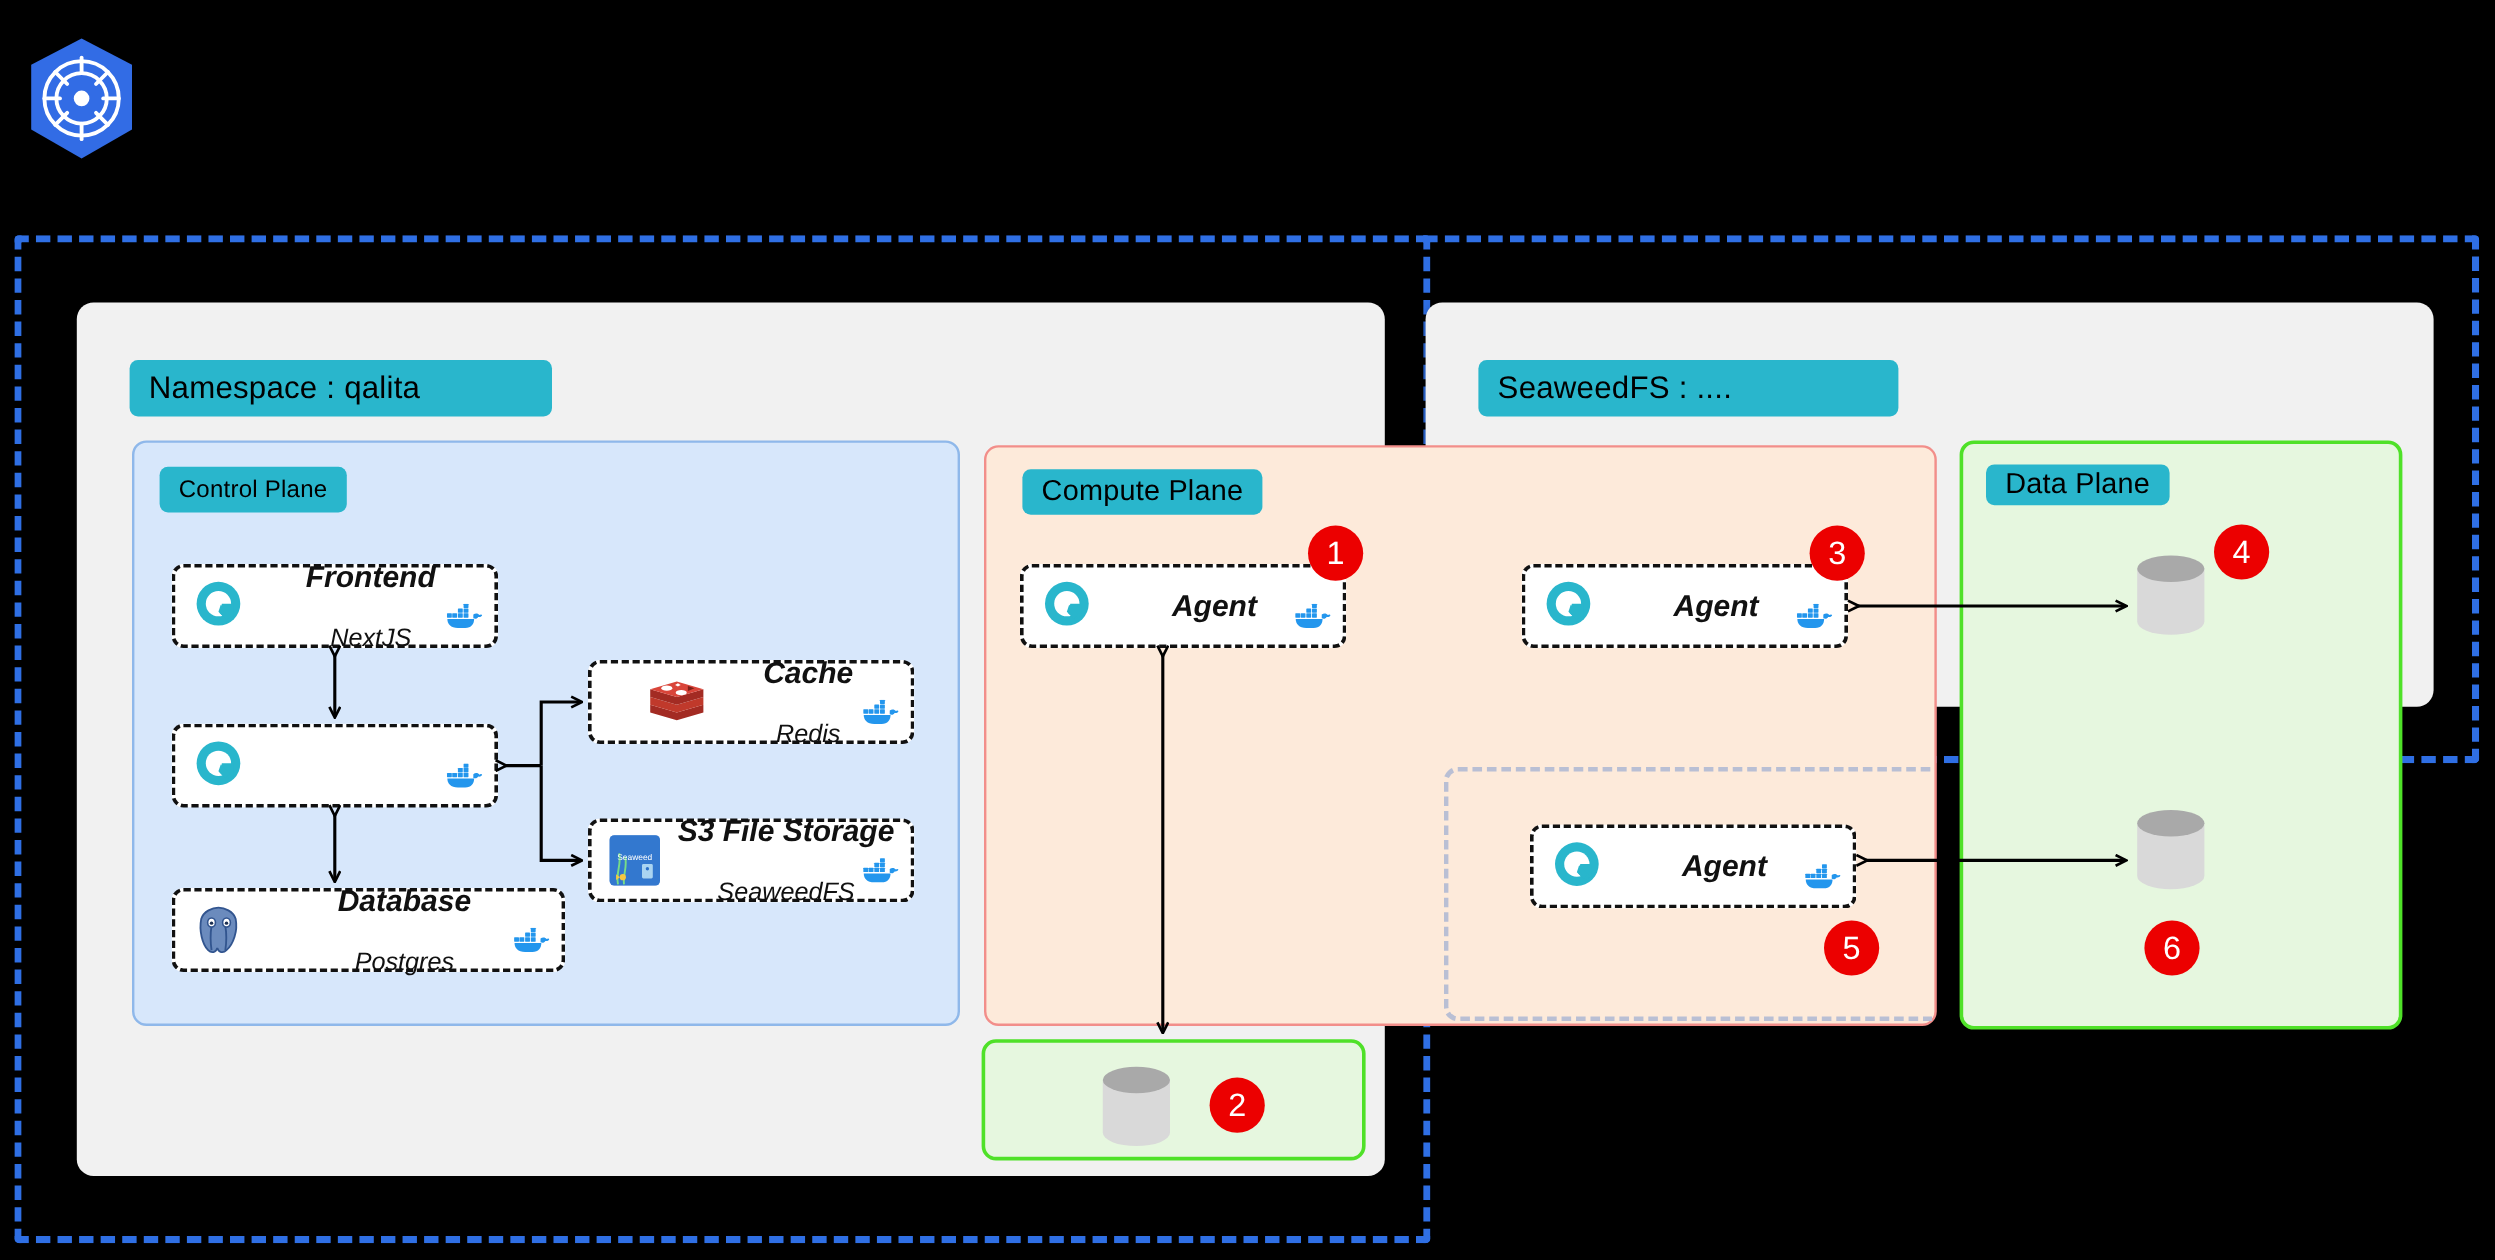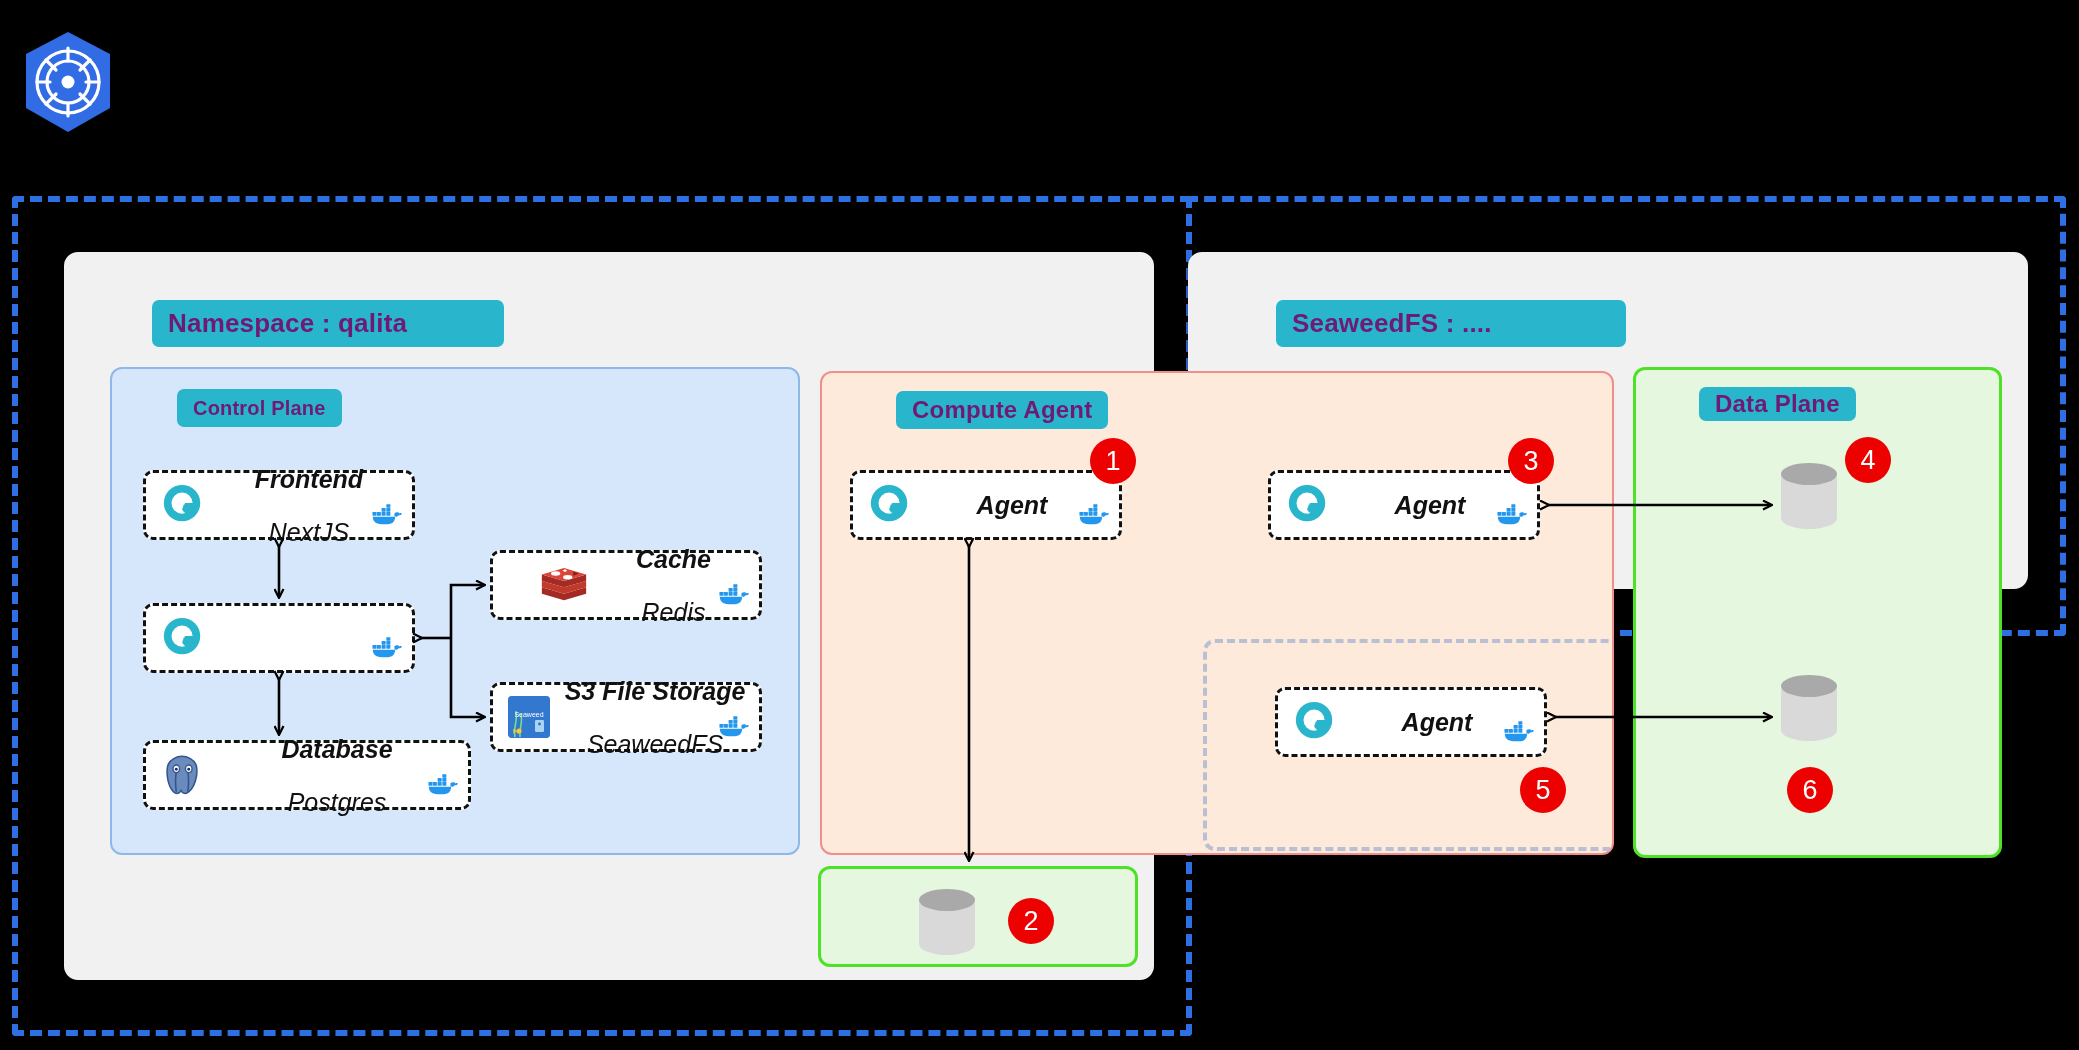--- a/index.html
+++ b/index.html
@@ -23,24 +23,24 @@
   
   #k8s-logo{left:18px; top:28px; width:100px; height:108px; z-index:5;}
 
   
   .ns-card{background:#f1f1f1; border-radius:14px; box-shadow:0 3px 7px rgba(0,0,0,.35); z-index:3;}
   #ns-card-left {left:64px;  top:252px; width:1090px; height:728px;}
   #ns-card-right{left:1188px;top:252px; width:840px;  height:337px;}
 
   
   .teal-badge{
-    background:#29b6cc; color:#701a75; font-weight:bold;
+    background:#29b6cc; color:#000000; font-weight:normal;
     border-radius:7px; display:flex; align-items:center;
     padding:0 16px; box-sizing:border-box; white-space:nowrap;
-    font-size:26px; z-index:8; letter-spacing:.2px;margin-left:44px;
+    font-size:26px; z-index:8; letter-spacing:.2px;
   }
   #ns-left-badge {left:108px; top:300px; width:352px; height:47px;}
   #ns-right-badge{left:1232px;top:300px; width:350px; height:47px;}
   #control-plane-badge{left:133px; top:389px; height:38px; font-size:20px;}
   #compute-plane-badge{left:852px; top:391px; height:38px; font-size:24px;}
   #data-plane-badge   {left:1655px;top:387px; height:34px; font-size:24px;text-align:right;}
 
   
   #control-plane{
     left:110px; top:367px; width:686px; height:484px;
@@ -65,21 +65,21 @@
   }
 
   
   .svc{
     background:#fff; border:3px dashed #111; border-radius:10px;
     box-sizing:border-box; z-index:7; display:flex; align-items:center;
   }
   .svc .svc-logo{flex:0 0 auto; margin-left:14px; display:flex; align-items:center;}
   .svc .svc-text{flex:1 1 auto; text-align:center; line-height:1.12;}
   .svc .svc-title{font-weight:bold; font-size:25px; color:#111;font-style:italic;}
-  .svc .svc-sub{font-style:italic; font-size:25px; color:#111;margin-top:25px;}
+  .svc .svc-sub{font-style:italic; font-size:21px; color:#111;margin-top:25px;}
   .svc .docker{position:absolute; right:10px; bottom:6px;}
 
   #svc-frontend{left:143px; top:470px; width:272px; height:70px;}
   #svc-backend {left:143px; top:603px; width:272px; height:70px;}
   #svc-database{left:143px; top:740px; width:328px; height:70px;}
   #svc-cache   {left:490px; top:550px; width:272px; height:70px;padding-left:33px;}
   #svc-s3      {left:490px; top:682px; width:272px; height:70px;}
   #svc-agent-1 {left:850px; top:470px; width:272px; height:70px;}
   #svc-agent-3 {left:1268px;top:470px; width:272px; height:70px;}
   #svc-agent-5 {left:1275px;top:687px; width:272px; height:70px;}
@@ -137,21 +137,21 @@
 
 <div class="abs" id="control-plane"></div>
 <div class="abs" id="compute-plane"></div>
 <div class="abs" id="data-plane"></div>
 <div class="abs" id="compute-sub-dashed"></div>
 <div class="abs" id="data-box-bottom"></div>
 
 <div class="abs teal-badge" id="ns-left-badge">Namespace : qalita</div>
 <div class="abs teal-badge" id="ns-right-badge">SeaweedFS : ....</div>
 <div class="abs teal-badge" id="control-plane-badge">Control Plane</div>
-<div class="abs teal-badge" id="compute-plane-badge">Compute Agent</div>
+<div class="abs teal-badge" id="compute-plane-badge">Compute Plane</div>
 <div class="abs teal-badge" id="data-plane-badge">Data Plane</div>
 
 <svg width="0" height="0" style="position:absolute">
   <defs>
     <symbol id="sym-qlogo" viewBox="0 0 48 48">
       <circle cx="23" cy="22" r="19" fill="#29b6cc"></circle>
       <path d="M23 11 a11 11 0 1 0 11 11 a11 11 0 0 0 -11 -11 z" fill="#fff"></path>
       <path d="M26 22 L36 22 L36 32 L30 36 L24 30 Z" fill="#29b6cc"></path>
       <path d="M25 23 L33 31 L29 35 L23 29 Z" fill="#29b6cc"></path>
     </symbol>

